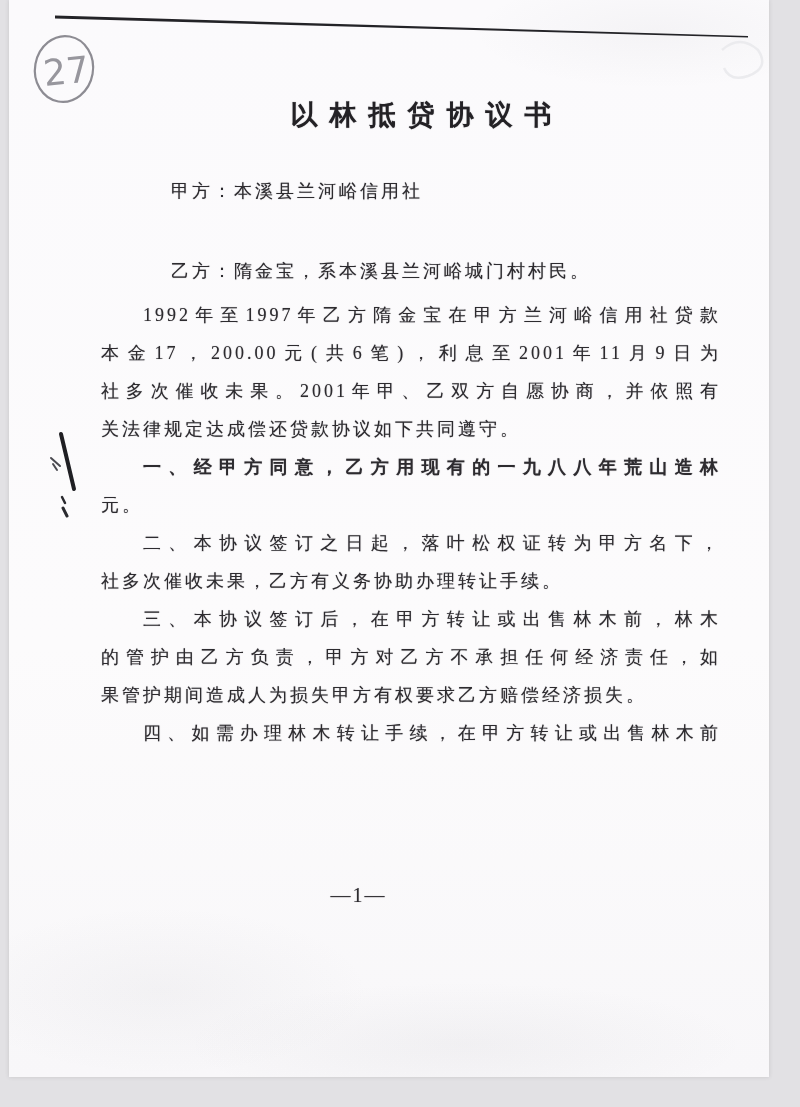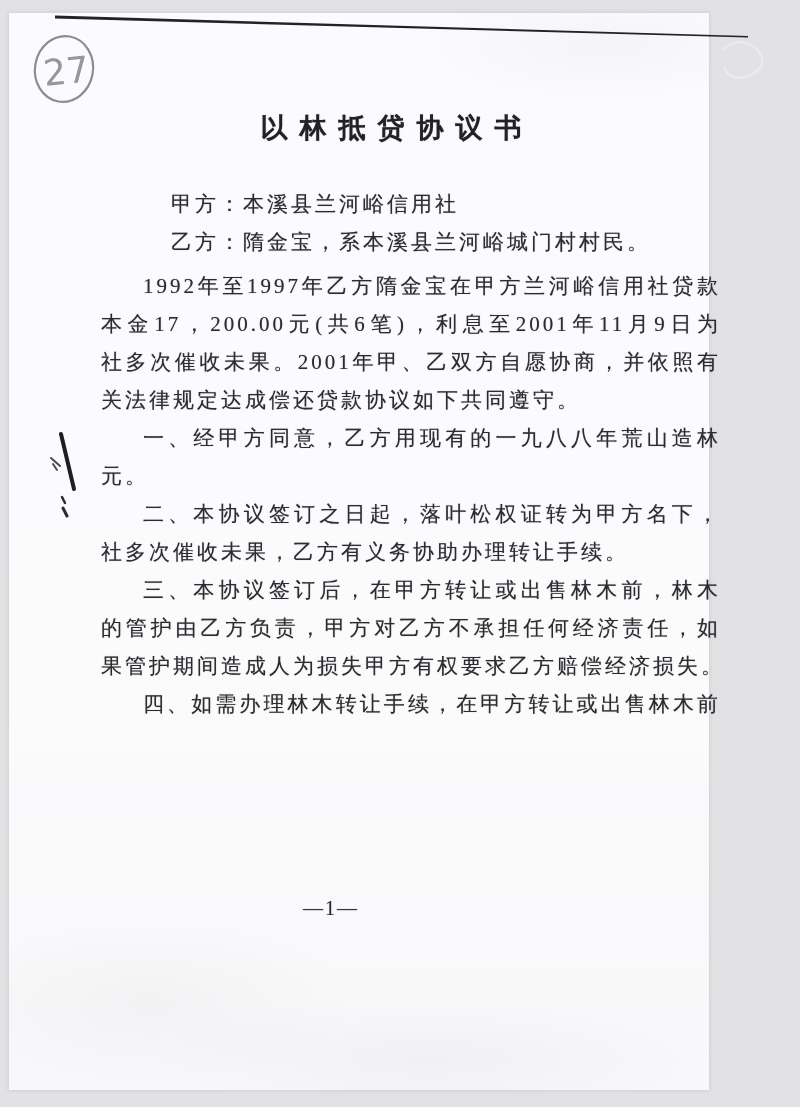--- a/index.html
+++ b/index.html
@@ -10,22 +10,22 @@
     width: 800px;
     height: 1107px;
     background: #e2e1e4;
     font-family: "Liberation Serif", "DejaVu Serif", serif;
     position: relative;
     overflow: hidden;
   }
   .page {
     position: absolute;
     left: 9px;
-    top: 13px;
-    width: 700px;
+    top: 0;
+    width: 760px;
     height: 1077px;
     background:
       radial-gradient(ellipse 300px 120px at 20% 92%, rgba(120,120,130,0.05), rgba(0,0,0,0) 70%),
       radial-gradient(ellipse 400px 90px at 60% 97%, rgba(120,120,130,0.06), rgba(0,0,0,0) 70%),
       radial-gradient(ellipse 260px 80px at 85% 3%, rgba(120,120,130,0.05), rgba(0,0,0,0) 70%),
       linear-gradient(180deg, #fbfafc 0%, #fcfbfc 60%, #f8f7f9 100%);
     box-shadow: 0 0 4px rgba(70,70,80,0.18);
   }
   .doc-title {
     position: absolute;
@@ -42,21 +42,21 @@
     text-shadow: 0 0 1px rgba(30,30,35,0.55);
   }
   .doc-body {
     position: absolute;
     left: 92px;
     top: 172px;
     width: 620px;
     color: #2d2b2f;
   }
   .line {
-    font-size: 21px;
+    font-size: 18px;
     line-height: 38px;
     height: 38px;
     letter-spacing: 3px;
     white-space: nowrap;
     text-shadow: 0 0 1px rgba(40,38,44,0.45);
   }
   .line.just {
     white-space: normal;
     text-align: justify;
     text-align-last: justify;
@@ -87,26 +87,26 @@
 </style>
 </head>
 <body>
 
 <div class="page">
 
   <h1 class="doc-title">以林抵贷协议书</h1>
 
   <div class="doc-body" id="doc-body">
       <div class="line" style="text-indent: 70px;">甲方：本溪县兰河峪信用社</div>
-      <div class="line" style="text-indent: 70px;">乙方：隋金宝，系本溪县兰河峪城门村村民。</div>
+      <div class="line" style="text-indent: 70px; margin-top: 42px;">乙方：隋金宝，系本溪县兰河峪城门村村民。</div>
       <div class="line just" style="text-indent: 42px; margin-top: 6px;">1992年至1997年乙方隋金宝在甲方兰河峪信用社贷款</div>
       <div class="line just">本金17，200.00元(共6笔)，利息至2001年11月9日为</div>
       <div class="line just">社多次催收未果。2001年甲、乙双方自愿协商，并依照有</div>
       <div class="line">关法律规定达成偿还贷款协议如下共同遵守。</div>
-      <div class="line just" style="text-indent: 42px;">一、经甲方同意，乙方用现有的一九八八年荒山造林</div>
+      <div class="line just" style="text-indent: 42px; font-weight: bold;">一、经甲方同意，乙方用现有的一九八八年荒山造林</div>
       <div class="line">元。</div>
       <div class="line just" style="text-indent: 42px;">二、本协议签订之日起，落叶松权证转为甲方名下，</div>
       <div class="line">社多次催收未果，乙方有义务协助办理转让手续。</div>
       <div class="line just" style="text-indent: 42px;">三、本协议签订后，在甲方转让或出售林木前，林木</div>
       <div class="line just">的管护由乙方负责，甲方对乙方不承担任何经济责任，如</div>
       <div class="line">果管护期间造成人为损失甲方有权要求乙方赔偿经济损失。</div>
       <div class="line just" style="text-indent: 42px;">四、如需办理林木转让手续，在甲方转让或出售林木前</div>
     </div>
 
   <div class="page-number">—1—</div>

